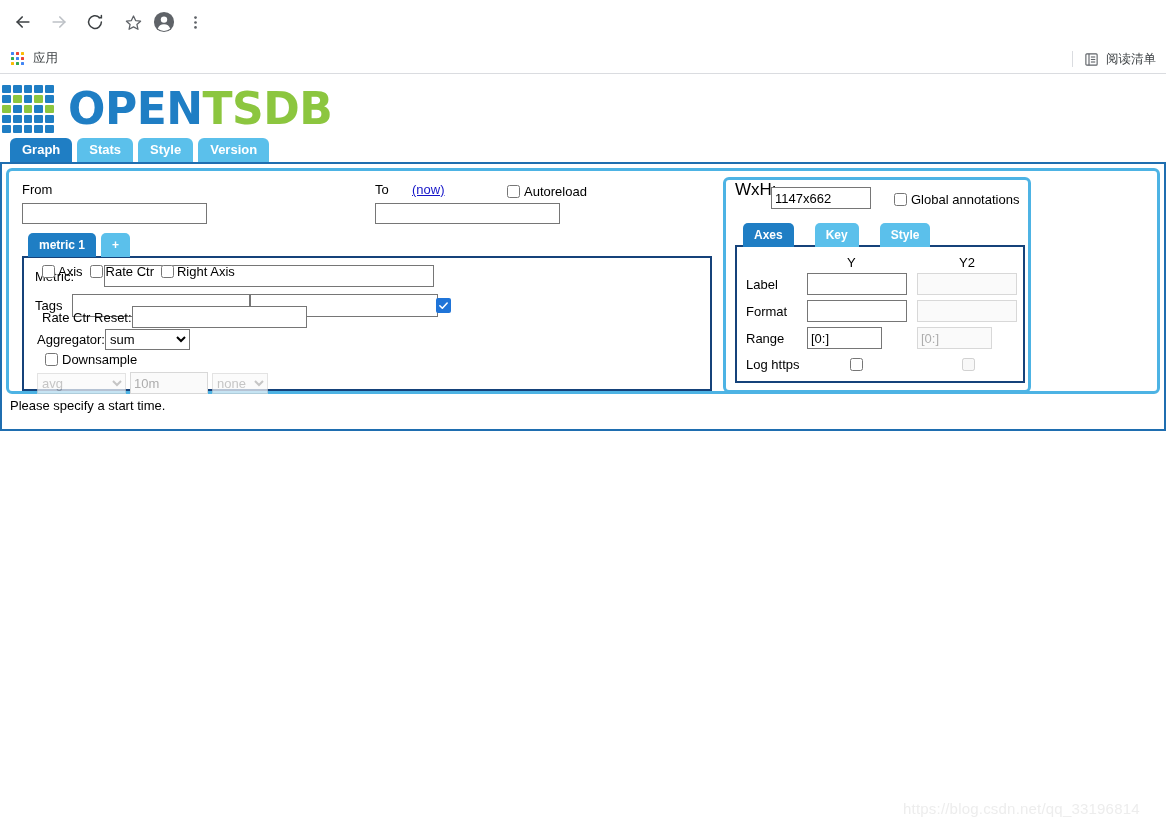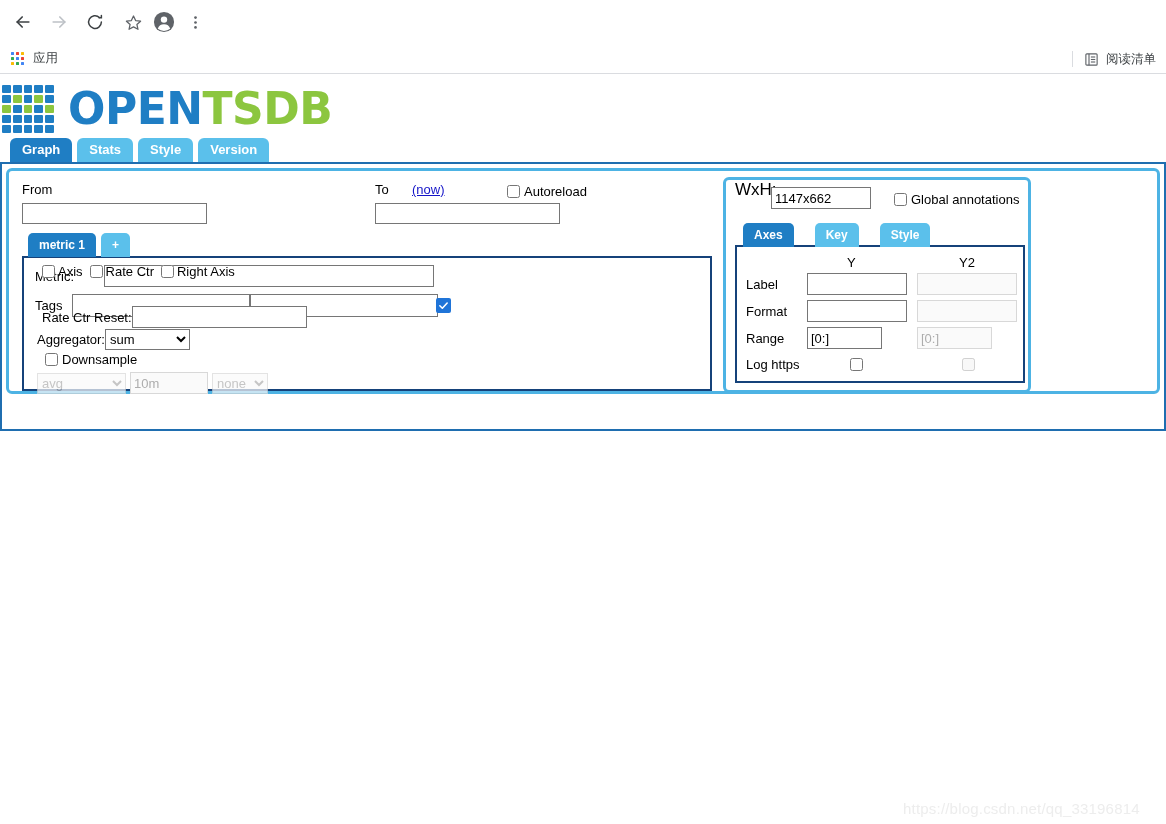--- a/index.html
+++ b/index.html
@@ -458,17 +458,18 @@
           <input class="ax-input dis" type="text" disabled="" style="left: 180px; top: 80px; width: 75px;" value="[0:]">
 
           <div class="axrow-label" style="top:110px;">Log https</div>
           <input class="logscale-chk" type="checkbox" style="left: 113px; top: 111px;">
           <input class="logscale-chk" type="checkbox" disabled="" style="left: 225px; top: 111px;">
         </div>
       </div>
 
     </div>
 
+    <div class="status-line">Please specify a start time.</div>
   </div>
 
 </div>
 
 <div class="watermark">https://blog.csdn.net/qq_33196814</div>
 
 </body></html>

